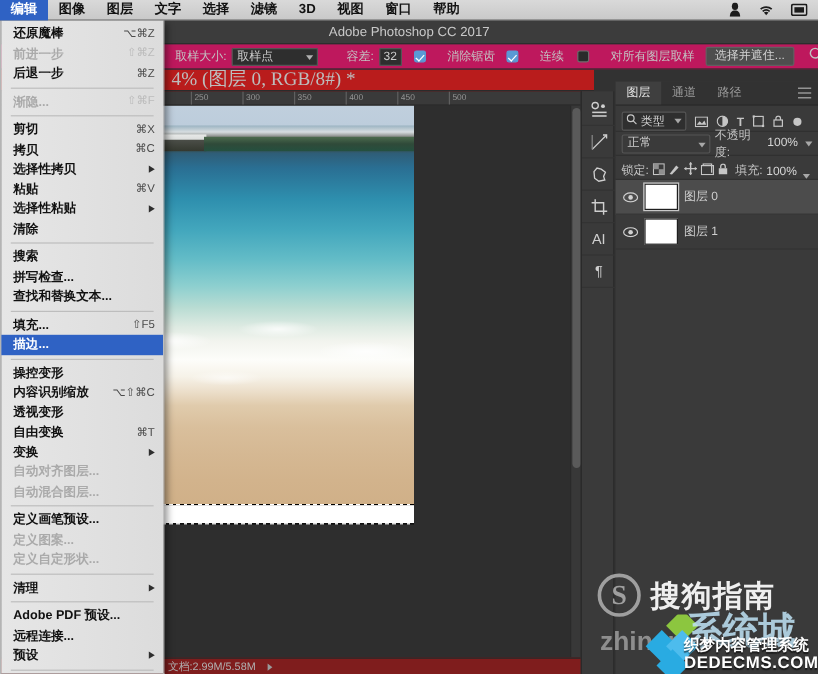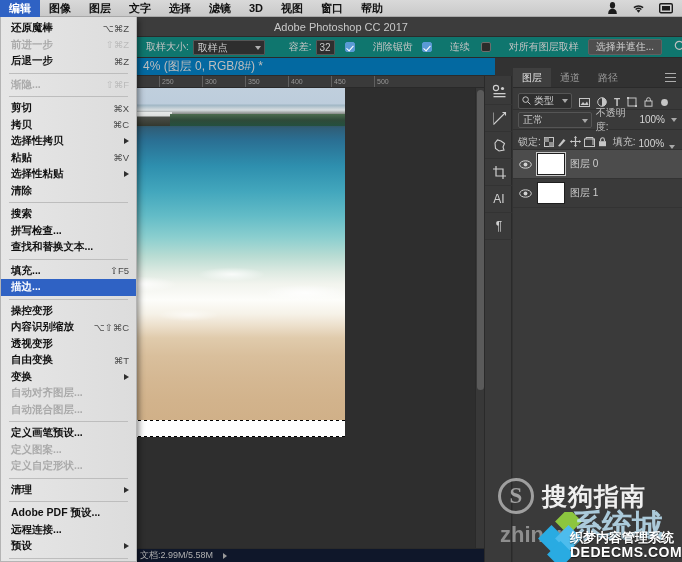--- a/index.html
+++ b/index.html
@@ -40,21 +40,21 @@
     background: #3c3c3c;
     border-bottom: 1px solid #2b2b2b;
     color: #c8c8c8; font-size: 11px;
     display: flex; align-items: center; justify-content: center;
     z-index: 5;
   }
 
   
   .options-bar {
     position: absolute; left: 0; top: 37px; width: 682px; height: 21px;
-    background: #0f766e;
+    background: #be185d;
     border-bottom: 1px solid #2a2a2a;
     display: flex; align-items: center;
     color: #c3c3c3; font-size: 10px;
     z-index: 5; padding-left: 146px;
   }
   .ob-label { margin-right: 4px; white-space: nowrap; }
   .ob-select {
     background: #2e2e2e; border: 1px solid #555; color: #ccc;
     height: 15px; line-height: 14px; font-size: 10px;
     padding: 0 14px 0 4px; position: relative; min-width: 72px;
@@ -83,24 +83,24 @@
   }
   .ob-btn {
     background: #4e4e4e; border: 1px solid #606060; color: #d2d2d2;
     height: 16px; line-height: 14px; font-size: 10px;
     padding: 0 7px; border-radius: 2px; white-space: nowrap;
   }
 
   
   .doc-tab {
     position: absolute; left: 0; top: 58px; width: 495px; height: 18px;
-    background: #0369a1; border-bottom: 1px solid #2b2b2b;
-    color: #bdbdbd; font-size: 12px;
+    background: #b91c1c; border-bottom: 1px solid #2b2b2b;
+    color: #bdbdbd; font-size: 16px;
     display: flex; align-items: center; padding-left: 143px;
-    z-index: 4; white-space: nowrap; overflow: hidden;
+    z-index: 4; white-space: nowrap; overflow: hidden; font-family: Liberation Serif, serif;
   }
 
   
   .doc-area {
     position: absolute; left: 0; top: 76px; width: 484px; height: 472px;
     background: #2c2c2c; overflow: hidden; z-index: 3;
   }
   .ruler-h {
     position: absolute; left: 0; top: 0; width: 484px; height: 12px;
     background: #3a3a3a; border-bottom: 1px solid #292929; overflow: hidden;
@@ -183,21 +183,21 @@
     background: #383838; border-left: 1px solid #2a2a2a;
   }
   .doc-vscroll .thumb {
     position: absolute; left: 1px; top: 2px; width: 7px; height: 300px;
     background: #5a5a5a; border-radius: 4px;
   }
 
   
   .statusbar {
     position: absolute; left: 0; top: 548px; width: 484px; height: 14px;
-    background: #0f172a; border-top: 1px solid #2a2a2a;
+    background: #7f1d1d; border-top: 1px solid #2a2a2a;
     display: flex; align-items: center; z-index: 4;
     color: #b0b0b0; font-size: 9px; padding-left: 140px; gap: 10px;
   }
   .statusbar .arrow {
     border-left: 4px solid #9a9a9a;
     border-top: 3px solid transparent; border-bottom: 3px solid transparent;
   }
 
   
   .toolstrip {

